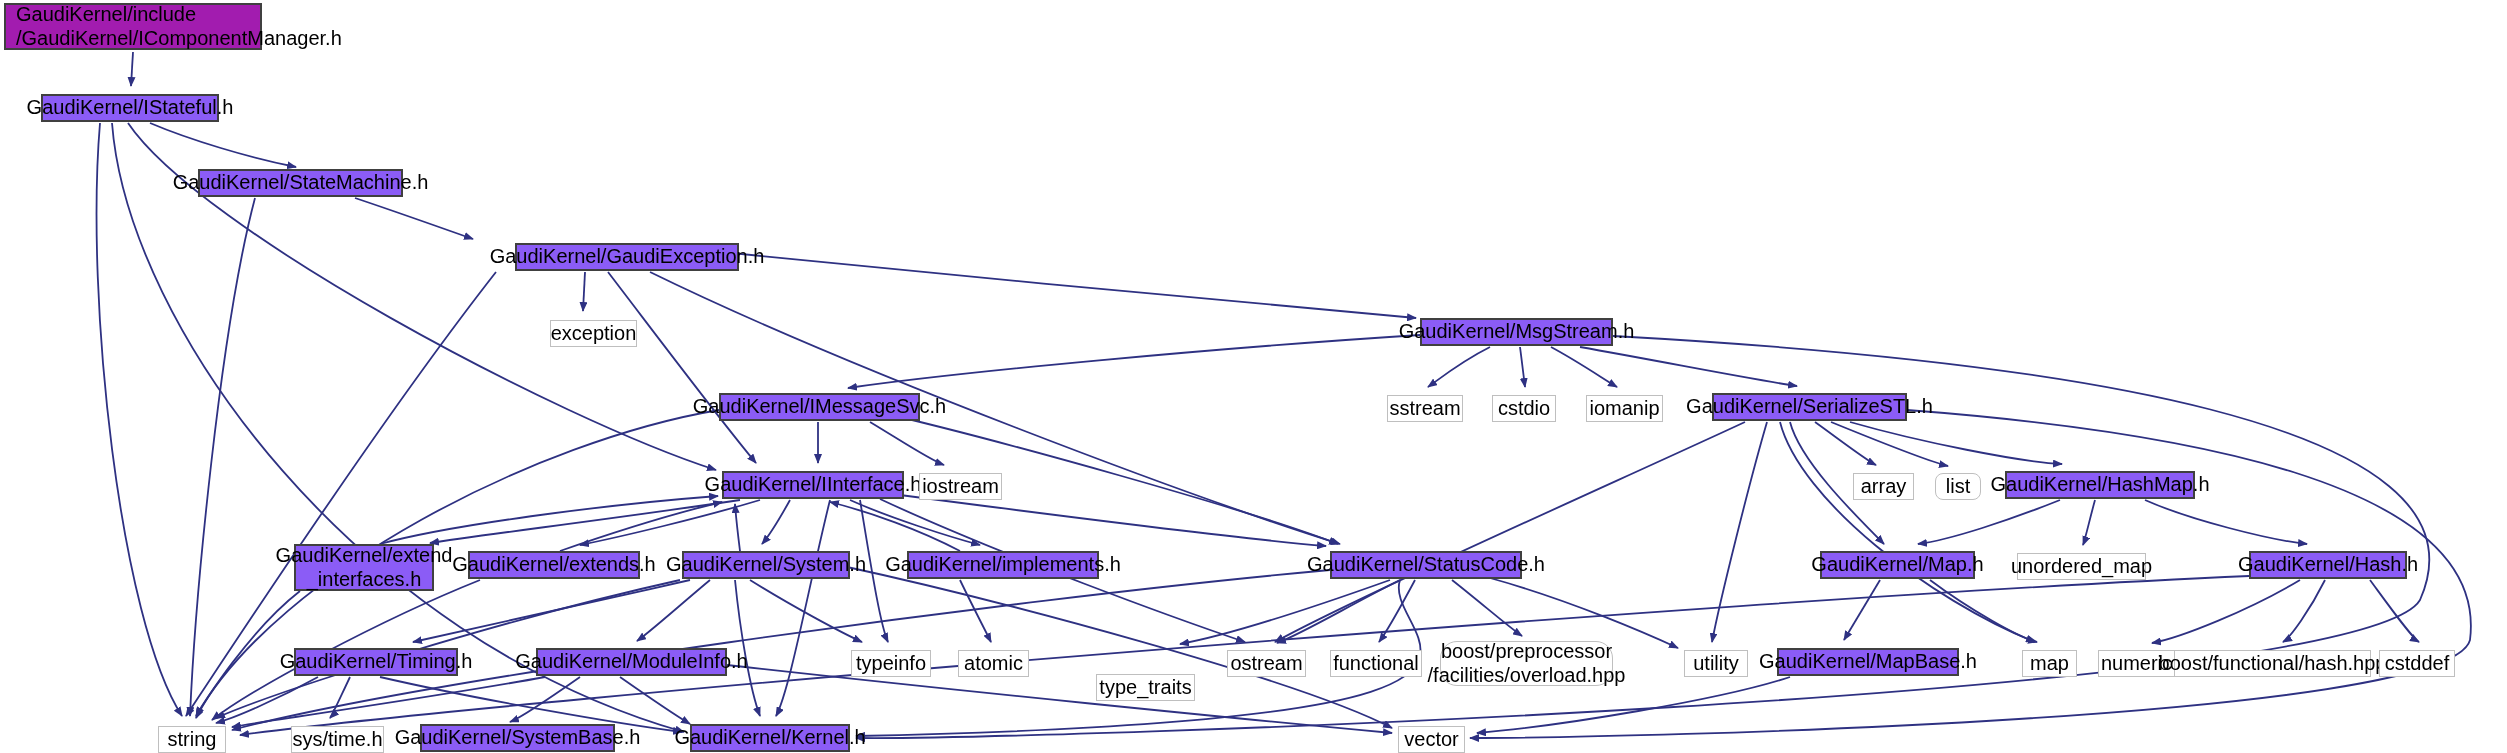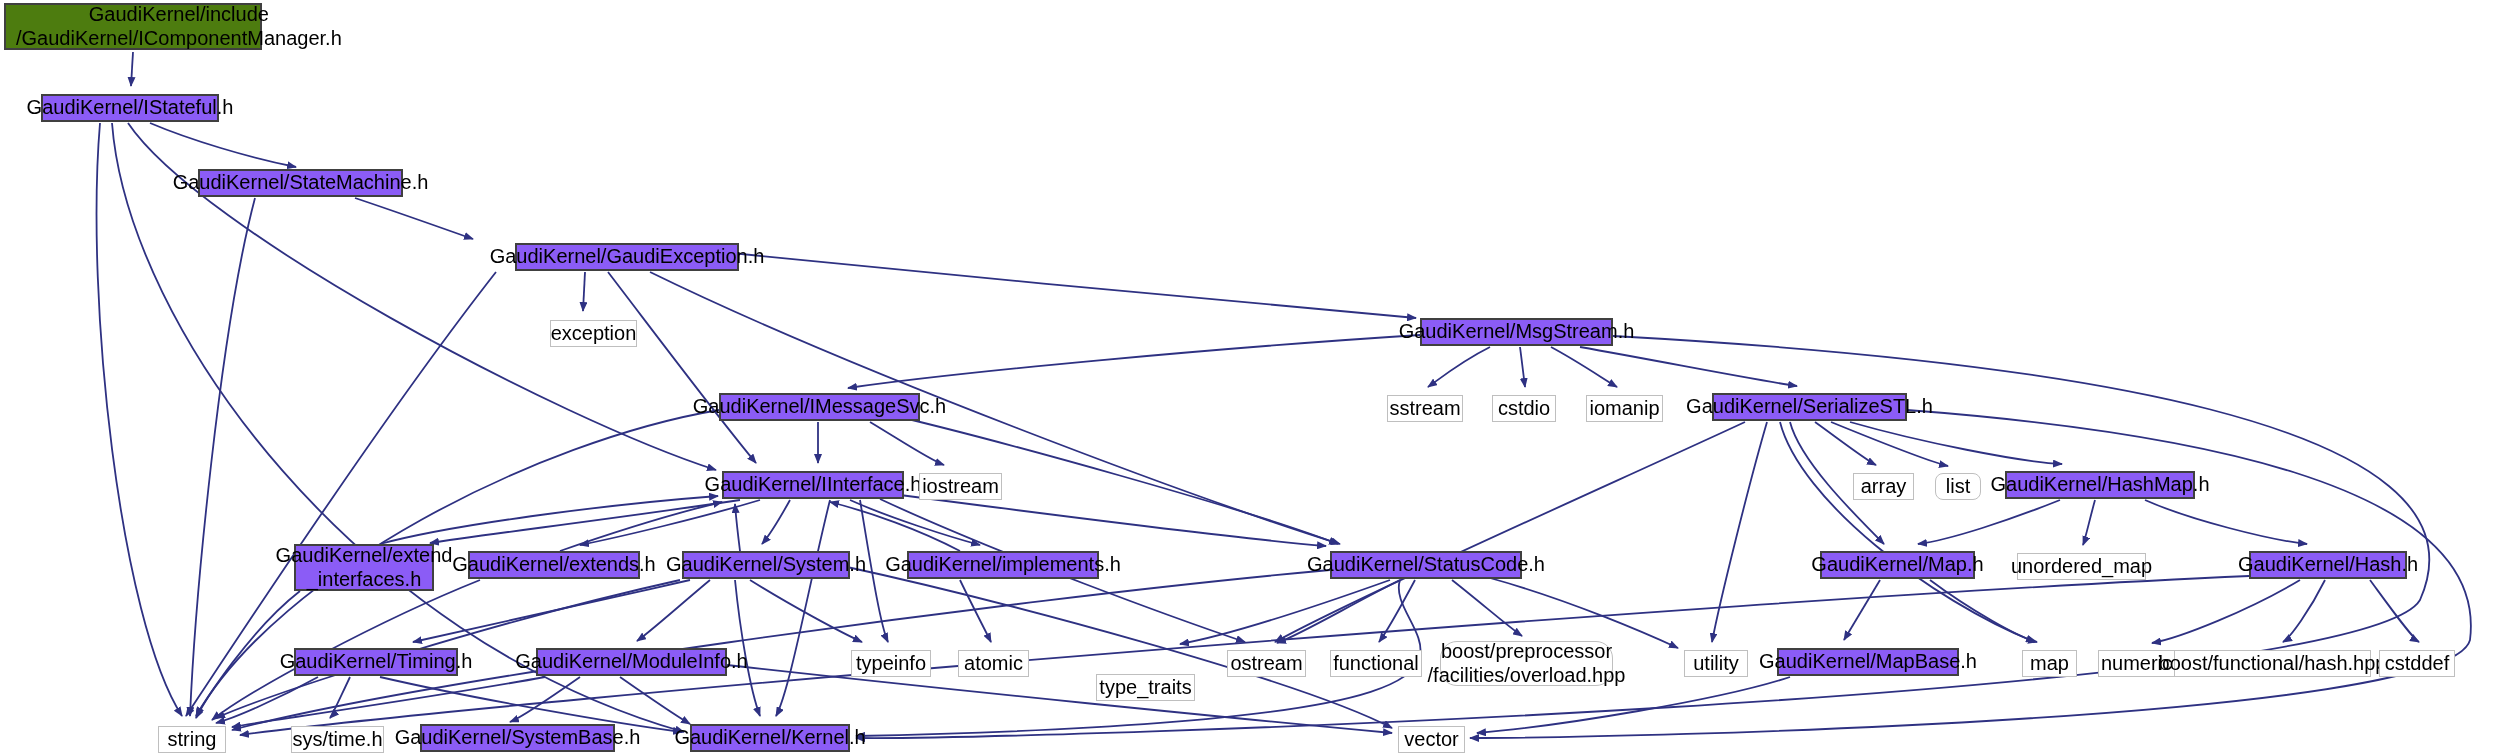--- a/index.html
+++ b/index.html
@@ -43,24 +43,24 @@
   }
   
   .node.hdr {
     border: 2px solid #404040;
     background: #8b5cf6;
     font-size: 20px;
   }
   
   .node.root {
     border: 2px solid #404040;
-    background: #4d7c0f;
+    background: #a21caf;
     font-size: 20px;
     justify-content: flex-start;
-    text-align: center;
+    text-align: left;
     padding-left: 10px;
   }
 </style>
 </head>
 <body>
 
 <div id="graph" style="width: 2507px; height: 753px; background: rgb(255, 255, 255);">
 
   <svg id="edges" viewBox="0 0 2507 753" xmlns="http://www.w3.org/2000/svg">
     <defs>

